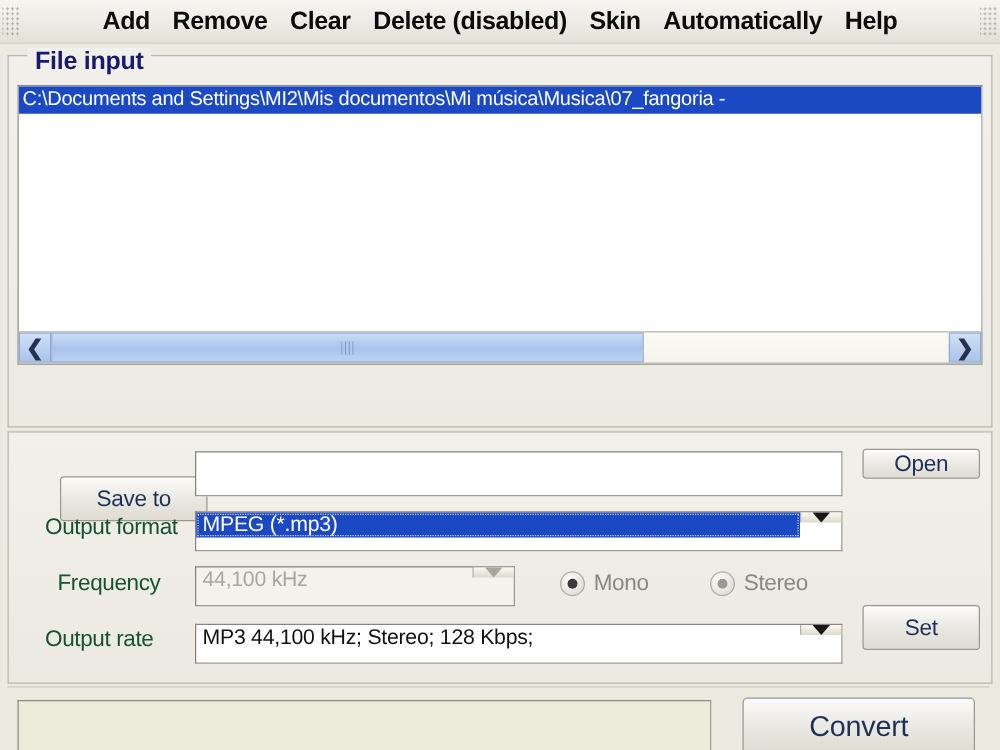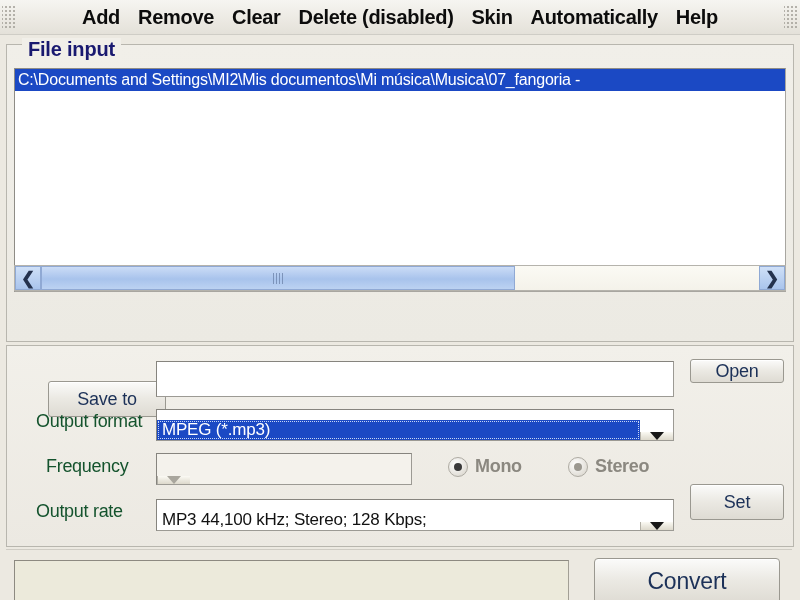--- a/index.html
+++ b/index.html
@@ -126,21 +126,21 @@
     box-sizing:border-box;
     font-size:17px;color:#111;
     display:flex;align-items:center;padding:0 4px;
   }
 
   .combo{
     box-sizing:border-box;
     border:1px solid #9c9a94;
     border-top-color:#86847e;border-left-color:#86847e;
     background:#ffffff;
-    display:flex;align-items:flex-end;
+    display:flex;align-items:flex-start;
   }
   .combo .val{
     flex:1 1 auto;display:flex;align-items:center;padding:0 5px;
     font-size:17px;color:#111;white-space:nowrap;overflow:hidden;
     letter-spacing:-0.2px;
   }
   .combo.sel .val{
     background:#1b49c4;color:#fff;
     outline:1px dotted #c8d6f5;outline-offset:-2px;
   }
@@ -151,21 +151,21 @@
     display:flex;align-items:center;justify-content:center;
   }
   .caret{
     width:0;height:0;border-left:7px solid transparent;border-right:7px solid transparent;
     border-top:8px solid #171717;
   }
   .combo.disabled{background:#f4f2ec;}
   .combo.disabled .val{color:#a9a69d;}
   .combo.disabled .caret{border-top-color:#a9a69d;}
 
-  .radio-wrap{display:flex;align-items:center;gap:7px;font-weight:bold;}
+  .radio-wrap{display:flex;align-items:center;gap:7px;}
   .radio{
     width:20px;height:20px;border-radius:50%;
     background:radial-gradient(circle at 38% 35%,#ffffff,#e2dfd8 70%,#cfccc4);
     border:1px solid #aeaba3;
     box-sizing:border-box;
     display:flex;align-items:center;justify-content:center;
   }
   .radio .dot{width:8px;height:8px;border-radius:50%;background:#3a3a3a;}
   .radio.off .dot{background:#9b9890;}
   .radio-lbl{font-size:18px;color:#8b8880;letter-spacing:-0.3px;}
@@ -231,20 +231,21 @@
   <div class="lbl" style="position:absolute;left:8px;top:411px;">Output format</div>
   <div class="combo sel" style="position:absolute;left:156px;top:409px;width:518px;height:32px;">
     <div class="val">MPEG (*.mp3)</div>
     <div class="arrow">
         <i class="caret"></i>
       </div>
   </div>
 
   <div class="lbl" style="position:absolute;left:18px;top:456px;text-align:center;">Frequency</div>
   <div class="combo disabled" style="position:absolute;left:156px;top:453px;width:256px;height:32px;">
+    <div class="val">44,100 kHz</div>
     <div class="arrow">
         <i class="caret"></i>
       </div>
   </div>
 
   <div class="row radio-wrap" style="left:448px;top:456px;">
     <span class="radio">
         <i class="dot"></i>
       </span>
     <span class="radio-lbl">Mono</span>

